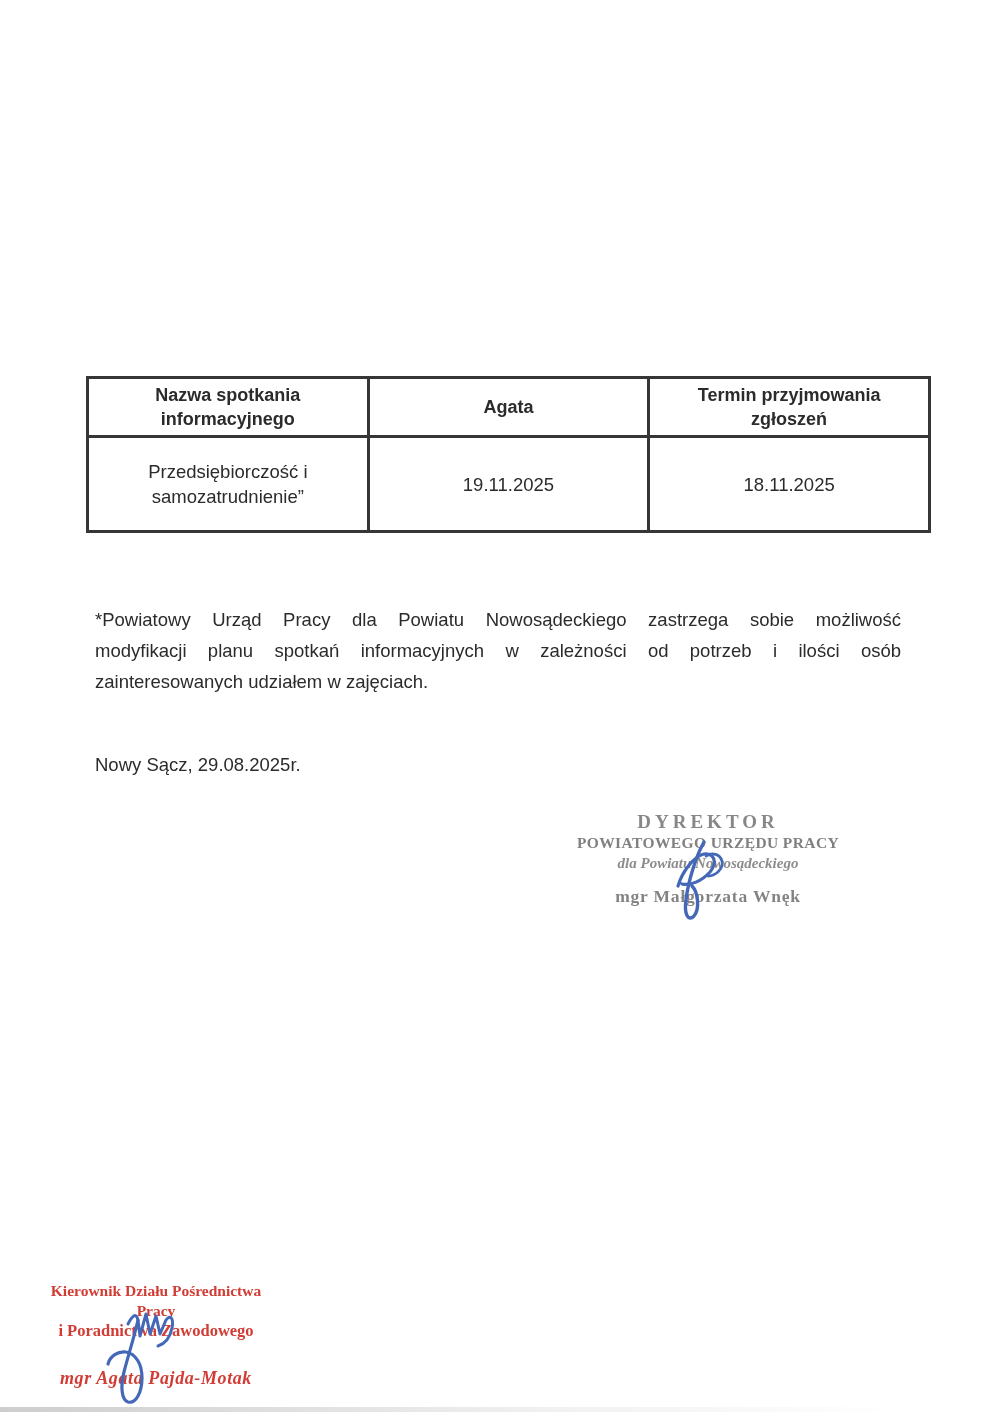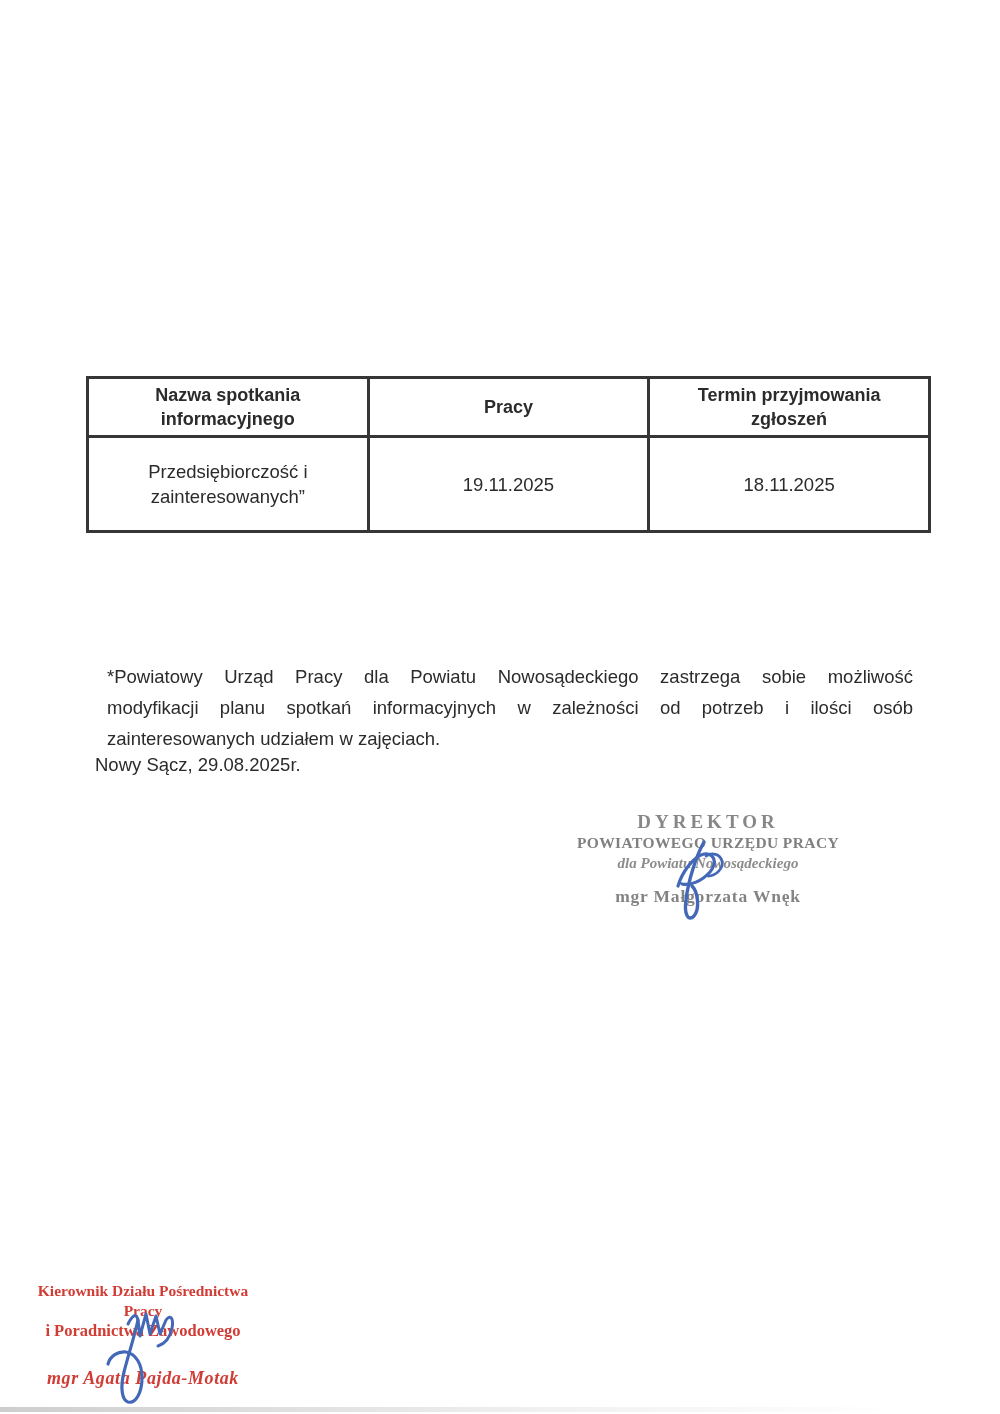--- a/index.html
+++ b/index.html
@@ -50,21 +50,21 @@
   }
   .meetings-table td{
     font-size:18.5px;
     font-weight:normal;
     height:84px;
     line-height:25px;
   }
   
   .footnote{
     position:absolute;
-    top:661px; left:95px; width:806px;margin-left:12px;
+    top:604px; left:95px; width:806px;
   }
   .footnote-line{
     font-size:18.5px;
     line-height:31px;
     text-align:justify;
     text-align-last:justify;
     color:#2b2b2b;
   }
   .footnote-line:last-child{
     text-align-last:left;
@@ -106,21 +106,21 @@
   .stamp-name{
     margin-top:14px;
     font-size:17.5px;
     font-weight:bold;
     letter-spacing:0.8px;
     opacity:.88;
   }
   
   .manager-stamp{
     position:absolute;
-    top:1281px; left:18px; width:250px;
+    top:1281px; left:31px; width:250px;
     text-align:center;
     font-family:"Liberation Serif", serif;
     color:#d13c35;
   }
   .manager-line1{font-size:15.5px;font-weight:bold;line-height:20px;}
   .manager-line2{font-size:16.5px;font-weight:bold;line-height:20px;}
   .manager-name{
     margin-top:27px;
     font-size:18px;
     font-style:italic;
@@ -146,27 +146,27 @@
 
   <table class="meetings-table">
     <colgroup>
         <col style="width:33.33%">
         <col style="width:33.33%">
         <col style="width:33.34%">
       </colgroup>
     <thead>
       <tr>
         <th>Nazwa spotkania informacyjnego</th>
-        <th>Pracy</th>
+        <th>Agata</th>
         <th>Termin przyjmowania zgłoszeń</th>
       </tr>
     </thead>
     <tbody>
       <tr>
-        <td>Przedsiębiorczość i zainteresowanych”</td>
+        <td>Przedsiębiorczość i samozatrudnienie”</td>
         <td>19.11.2025</td>
         <td>18.11.2025</td>
       </tr>
     </tbody>
   </table>
 
   <div class="footnote">
     <div class="footnote-line">*Powiatowy Urząd Pracy dla Powiatu Nowosądeckiego zastrzega sobie możliwość</div>
     <div class="footnote-line">modyfikacji planu spotkań informacyjnych w zależności od potrzeb i ilości osób</div>
     <div class="footnote-line">zainteresowanych udziałem w zajęciach.</div>

